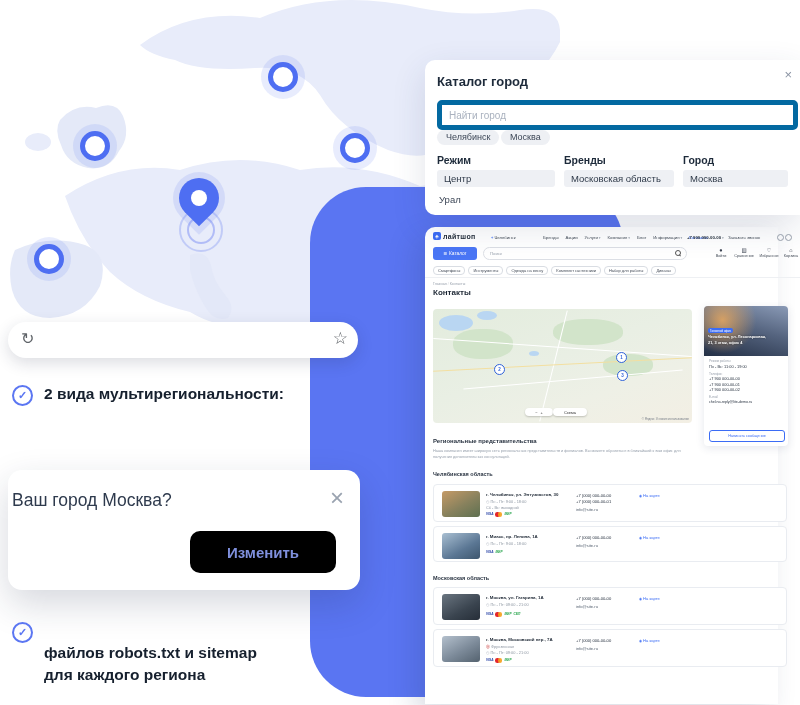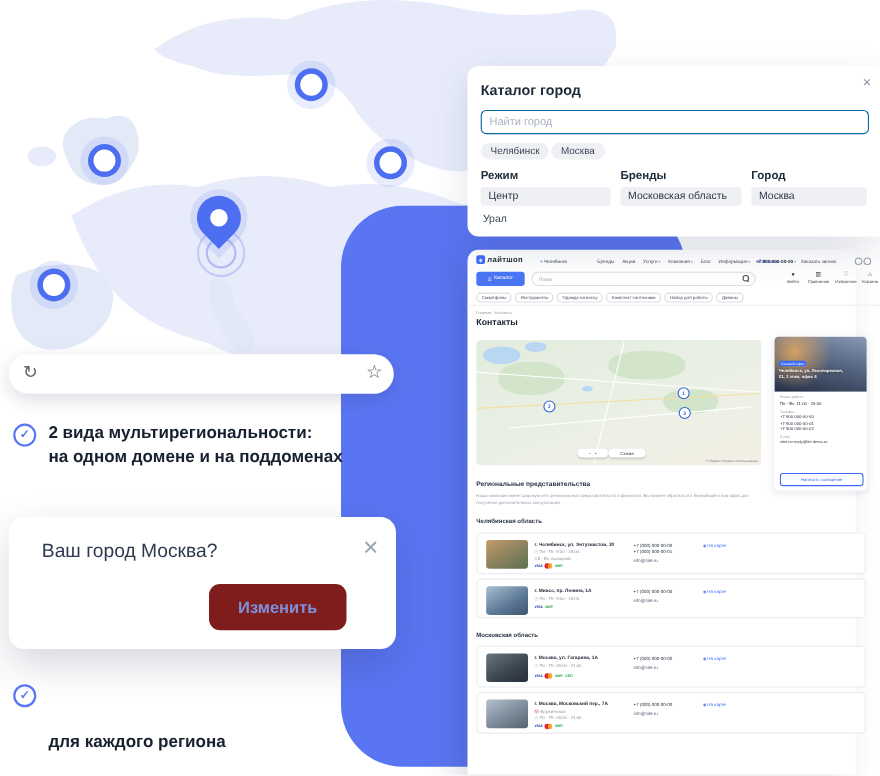--- a/index.html
+++ b/index.html
@@ -19,21 +19,21 @@
   .big-pin .hole{position:absolute;left:12px;top:12px;width:16px;height:16px;background:#fff;border-radius:50%;}
 
   
   #blue-rect{left:310px;top:187px;width:313px;height:510px;background:#5a75f2;border-radius:56px;z-index:2;}
 
   
   #city-modal{left:425px;top:60px;width:375px;height:155px;background:#fff;z-index:4;
               border-radius:10px 0 0 10px;box-shadow:0 12px 34px rgba(40,55,100,.14);}
   #city-modal .close{position:absolute;right:8px;top:8px;font-size:13px;color:#8a93a3;cursor:pointer;line-height:13px;}
   #city-modal h2{position:absolute;left:12px;top:14px;margin:0;font-size:13px;font-weight:700;color:#1d2a3a;}
-  #city-search{position:absolute;left:12px;top:40px;width:337px;height:20px;border:1px solid #0369a1;
+  #city-search{position:absolute;left:12px;top:40px;width:337px;height:20px;border:5px solid #0369a1;
                border-radius:5px;padding:0 7px;font-size:10px;color:#333;outline:none;}
   #city-search::placeholder{color:#aab2bf;}
   .chip-sm{position:absolute;top:70px;height:15px;line-height:15px;background:#eef0f4;border-radius:9px;
            font-size:9px;color:#3c4656;padding:0 9px;}
   .col-head{position:absolute;top:94px;font-size:10.5px;font-weight:700;color:#1d2a3a;}
   .col-pill{position:absolute;top:110px;height:17px;line-height:17px;background:#eef0f4;border-radius:3px;
             font-size:9.5px;color:#2e3948;padding:0 7px;box-sizing:border-box;}
   .col-plain{position:absolute;top:134px;font-size:9.5px;color:#3c4656;padding:0 2px;}
 
   
@@ -140,26 +140,26 @@
   .feature{z-index:5;}
   .check-ico{position:absolute;left:0;top:2px;width:17px;height:17px;border:2px solid #5b76f2;border-radius:50%;
              color:#5b76f2;font-size:11px;font-weight:700;text-align:center;line-height:16px;}
   .feature p{margin:0 0 0 32px;font-size:15.5px;font-weight:700;color:#16202e;line-height:22px;}
   #feature-1{left:12px;top:383px;width:330px;}
   #feature-2{left:12px;top:620px;width:330px;}
 
   
   #geo-dialog{left:8px;top:470px;width:352px;height:120px;background:#fff;border-radius:14px;z-index:5;
               box-shadow:0 14px 36px rgba(30,40,70,.18);}
-  #geo-dialog .q{position:absolute;left:30px;top:20px;font-size:17.5px;color:#2e3a4d;}
+  #geo-dialog .q{position:absolute;left:4px;top:20px;font-size:17.5px;color:#2e3a4d;}
   #geo-dialog .close{position:absolute;right:16px;top:14px;font-size:24px;color:#9aa3b0;font-weight:300;cursor:pointer;}
   .btn{position:absolute;top:61px;height:42px;border:none;border-radius:10px;font-size:15px;font-weight:700;
        font-family:"Liberation Sans",sans-serif;cursor:pointer;}
   #btn-yes{left:14px;width:155px;background:#5b76f2;color:#fff;}
-  #btn-change{left:182px;width:125px;background:#7f1d1d;color:#7f90dd;}
+  #btn-change{left:182px;width:146px;background:#000000;color:#7f90dd;}
 </style>
 </head>
 <body>
 
 <svg id="bg-map" class="abs" width="800" height="705" viewBox="0 0 800 705">
   <path fill="#e8ecfa" d="M140,45 Q190,8 260,18 Q330,-12 420,8 Q470,18 520,10 Q558,4 560,30 L560,42 Q540,82 500,96 Q468,108 450,140 Q430,165 388,150 Q340,130 320,95 Q300,65 255,68 Q200,72 175,60 Q150,55 140,45 Z"></path>
   <path fill="#e4e9f8" d="M60,120 Q75,103 96,108 Q116,100 123,116 Q131,136 119,151 Q109,171 88,168 Q67,164 61,145 Q54,130 60,120 Z"></path>
   <ellipse fill="#e8ecfa" cx="38" cy="142" rx="13" ry="9"></ellipse>
   <path fill="#e8ecfa" d="M65,196 Q120,160 180,170 Q240,150 300,170 Q360,160 420,186 Q480,176 540,202 L558,212 Q540,262 480,272 Q430,282 380,300 Q330,332 280,322 Q230,336 190,312 Q140,300 110,272 Q80,240 65,196 Z"></path>
   <path fill="#e4e9f8" d="M15,250 Q50,234 85,245 Q110,255 100,286 Q85,316 50,318 Q20,318 12,290 Q7,268 15,250 Z"></path>
@@ -361,25 +361,25 @@
   </div>
 </div>
 
 <div id="browser-bar" class="abs">
   <span class="refresh-ico">↻</span>
   <span class="star-ico">☆</span>
 </div>
 
 <div id="feature-1" class="abs feature">
   <span class="check-ico">✓</span>
-  <p><span>2 вида мультирегиональности:</span><br><span>на одном домене и на поддоменах</span></p>
+  <p><span>2 вида мультирегиональности:</span><br></p>
 </div>
 
 <div id="geo-dialog" class="abs">
   <div class="q">Ваш город Москва?</div>
   <span class="close">×</span>
   <button id="btn-change" class="btn">Изменить</button>
 </div>
 
 <div id="feature-2" class="abs feature">
   <span class="check-ico">✓</span>
-  <p><br><br><span>для каждого региона</span></p>
+  <p><br><span>файлов robots.txt и sitemap</span><br><span>для каждого региона</span></p>
 </div>
 
 </body></html>

